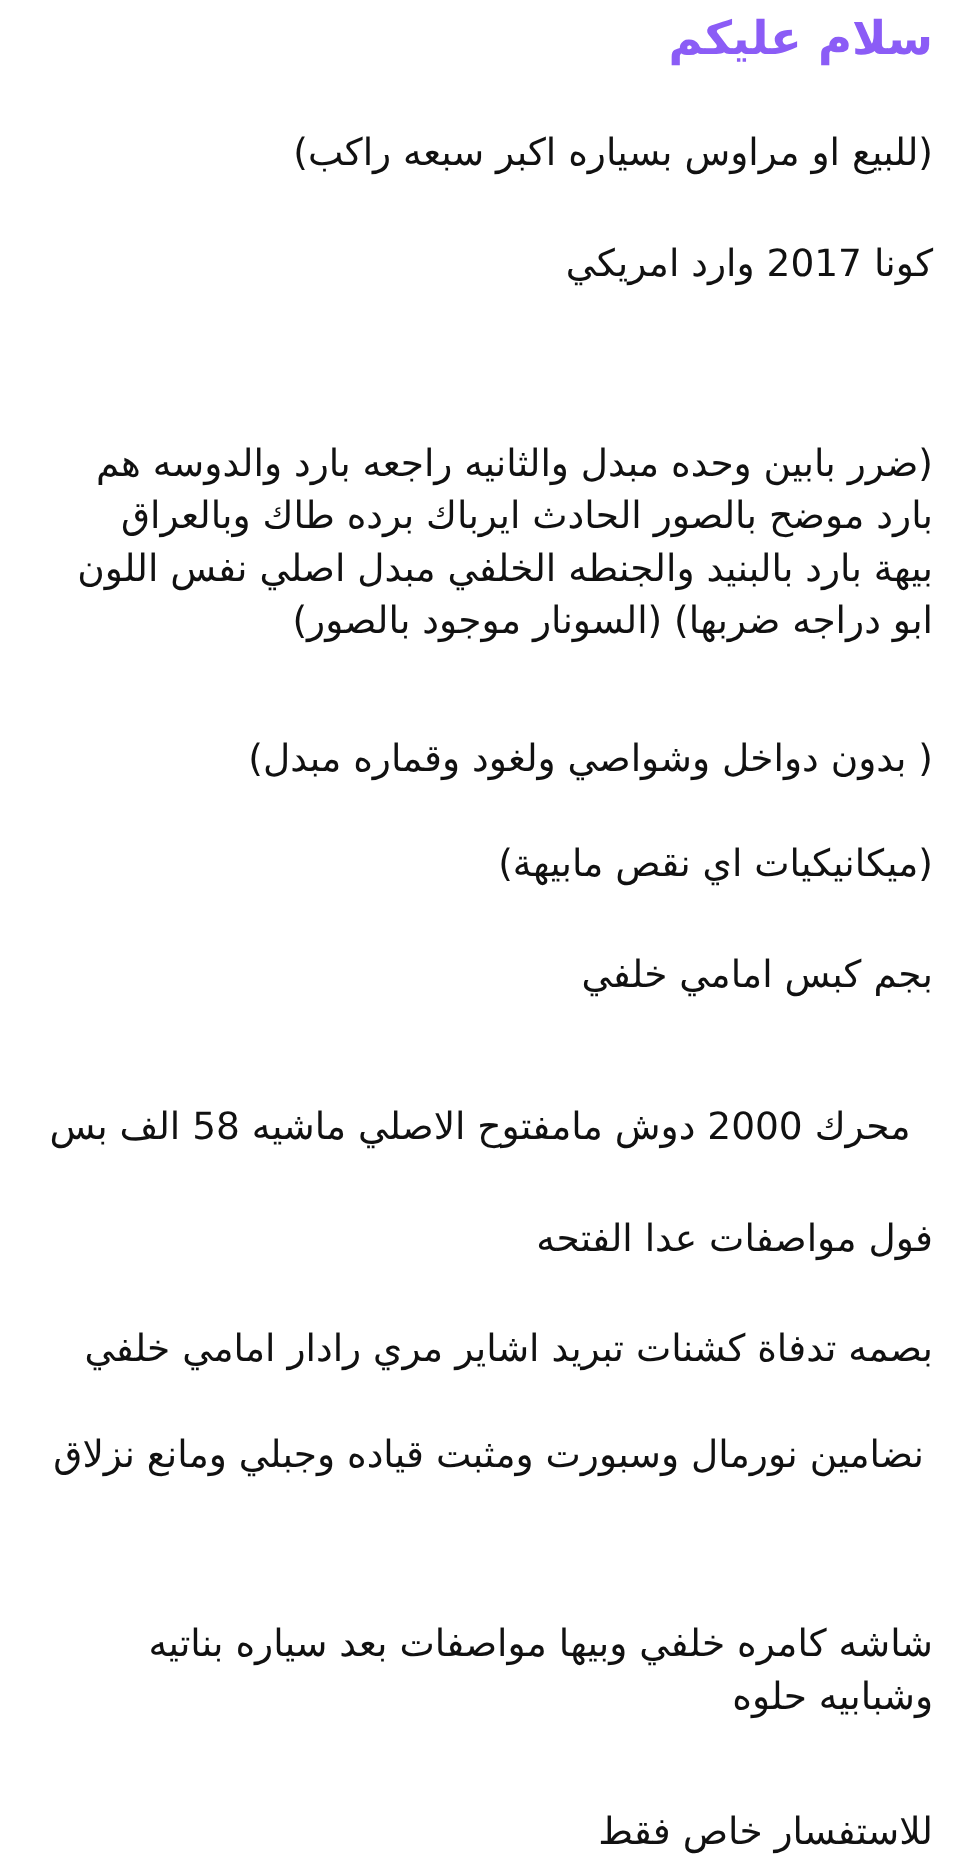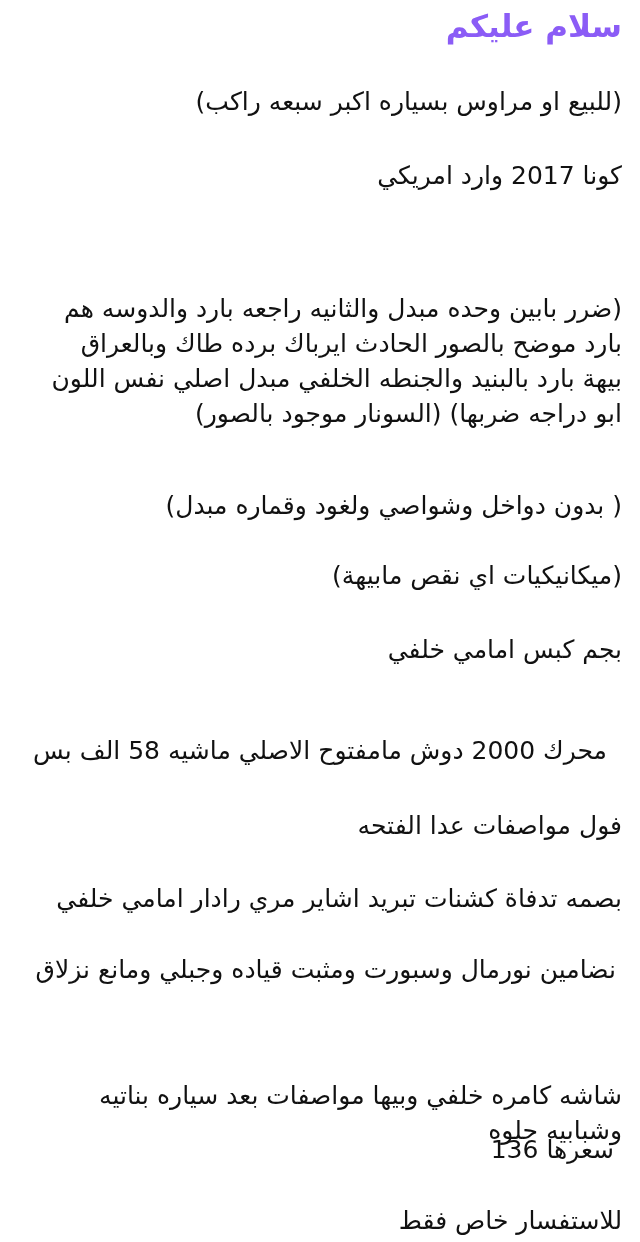--- a/index.html
+++ b/index.html
@@ -72,18 +72,17 @@
 
   <div class="line" style="top:808px;">فول مواصفات عدا الفتحه</div>
 
   <div class="line" style="top:881px;">بصمه تدفاة كشنات تبريد اشاير مري رادار امامي خلفي</div>
 
   <div class="line" style="top:952px; right:6px;">نضامين نورمال وسبورت ومثبت قياده وجبلي ومانع نزلاق</div>
 
   <div class="line multi" style="top:1078px; left:30px;">شاشه كامره خلفي وبيها مواصفات بعد سياره بناتيه وشبابيه حلوه</div>
 
   <div class="line split" style="top:1132px;">
-    <span>سعرها 136</span>
   </div>
 
   <div class="line" style="top:1203px;">للاستفسار خاص فقط</div>
 
 </div>
 
 </body></html>

